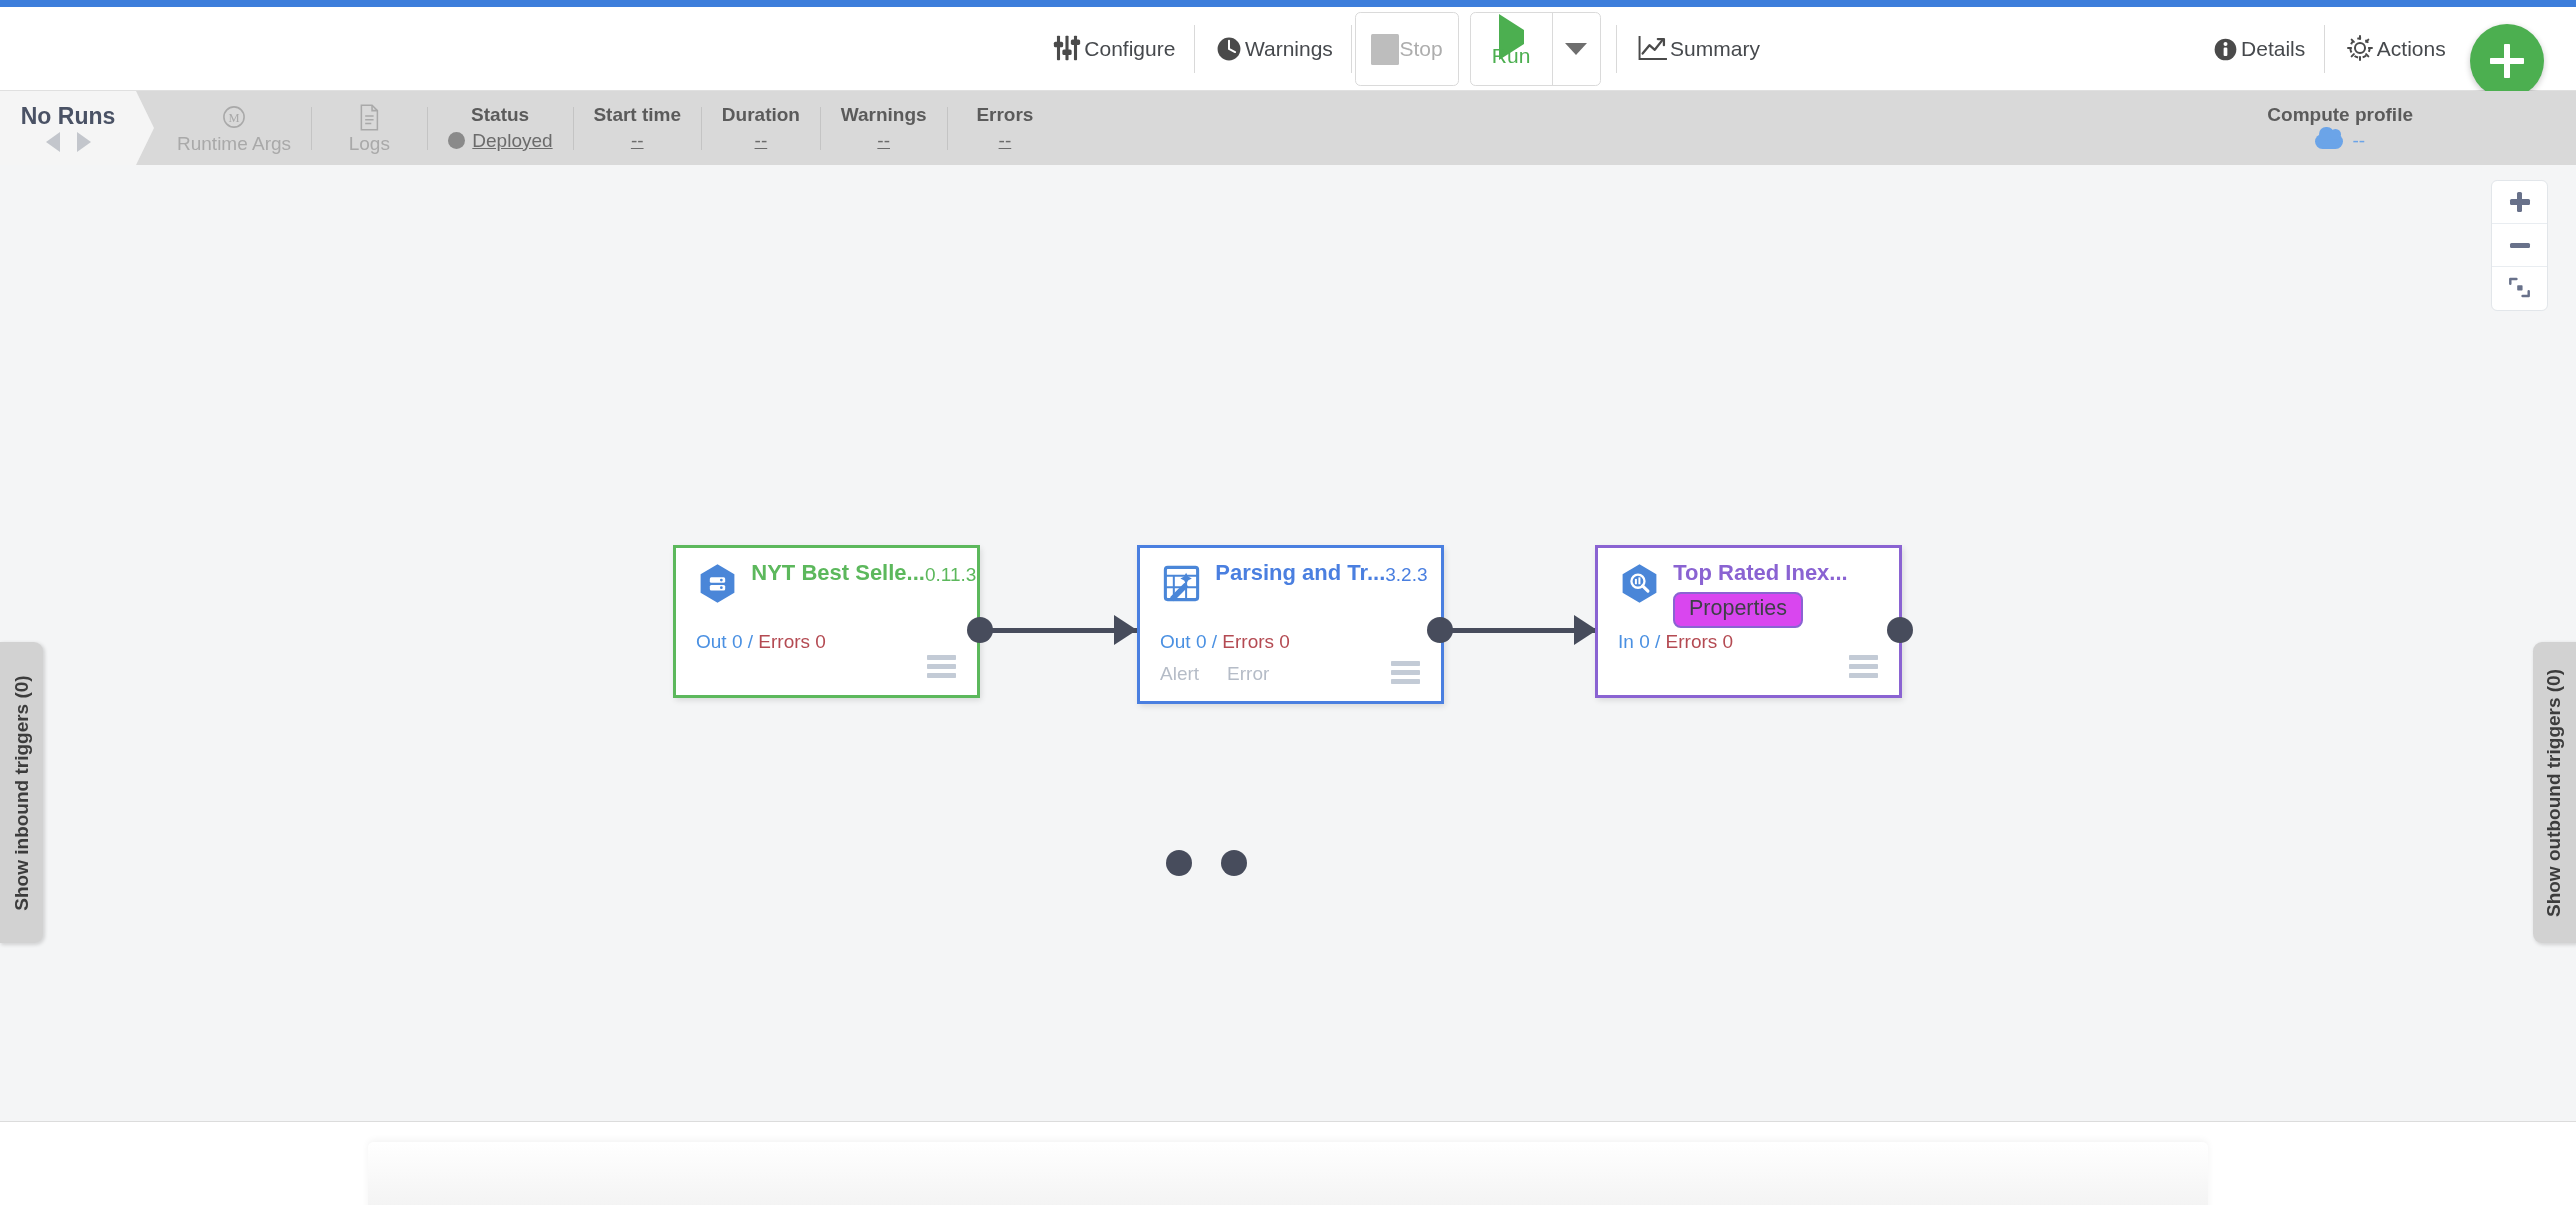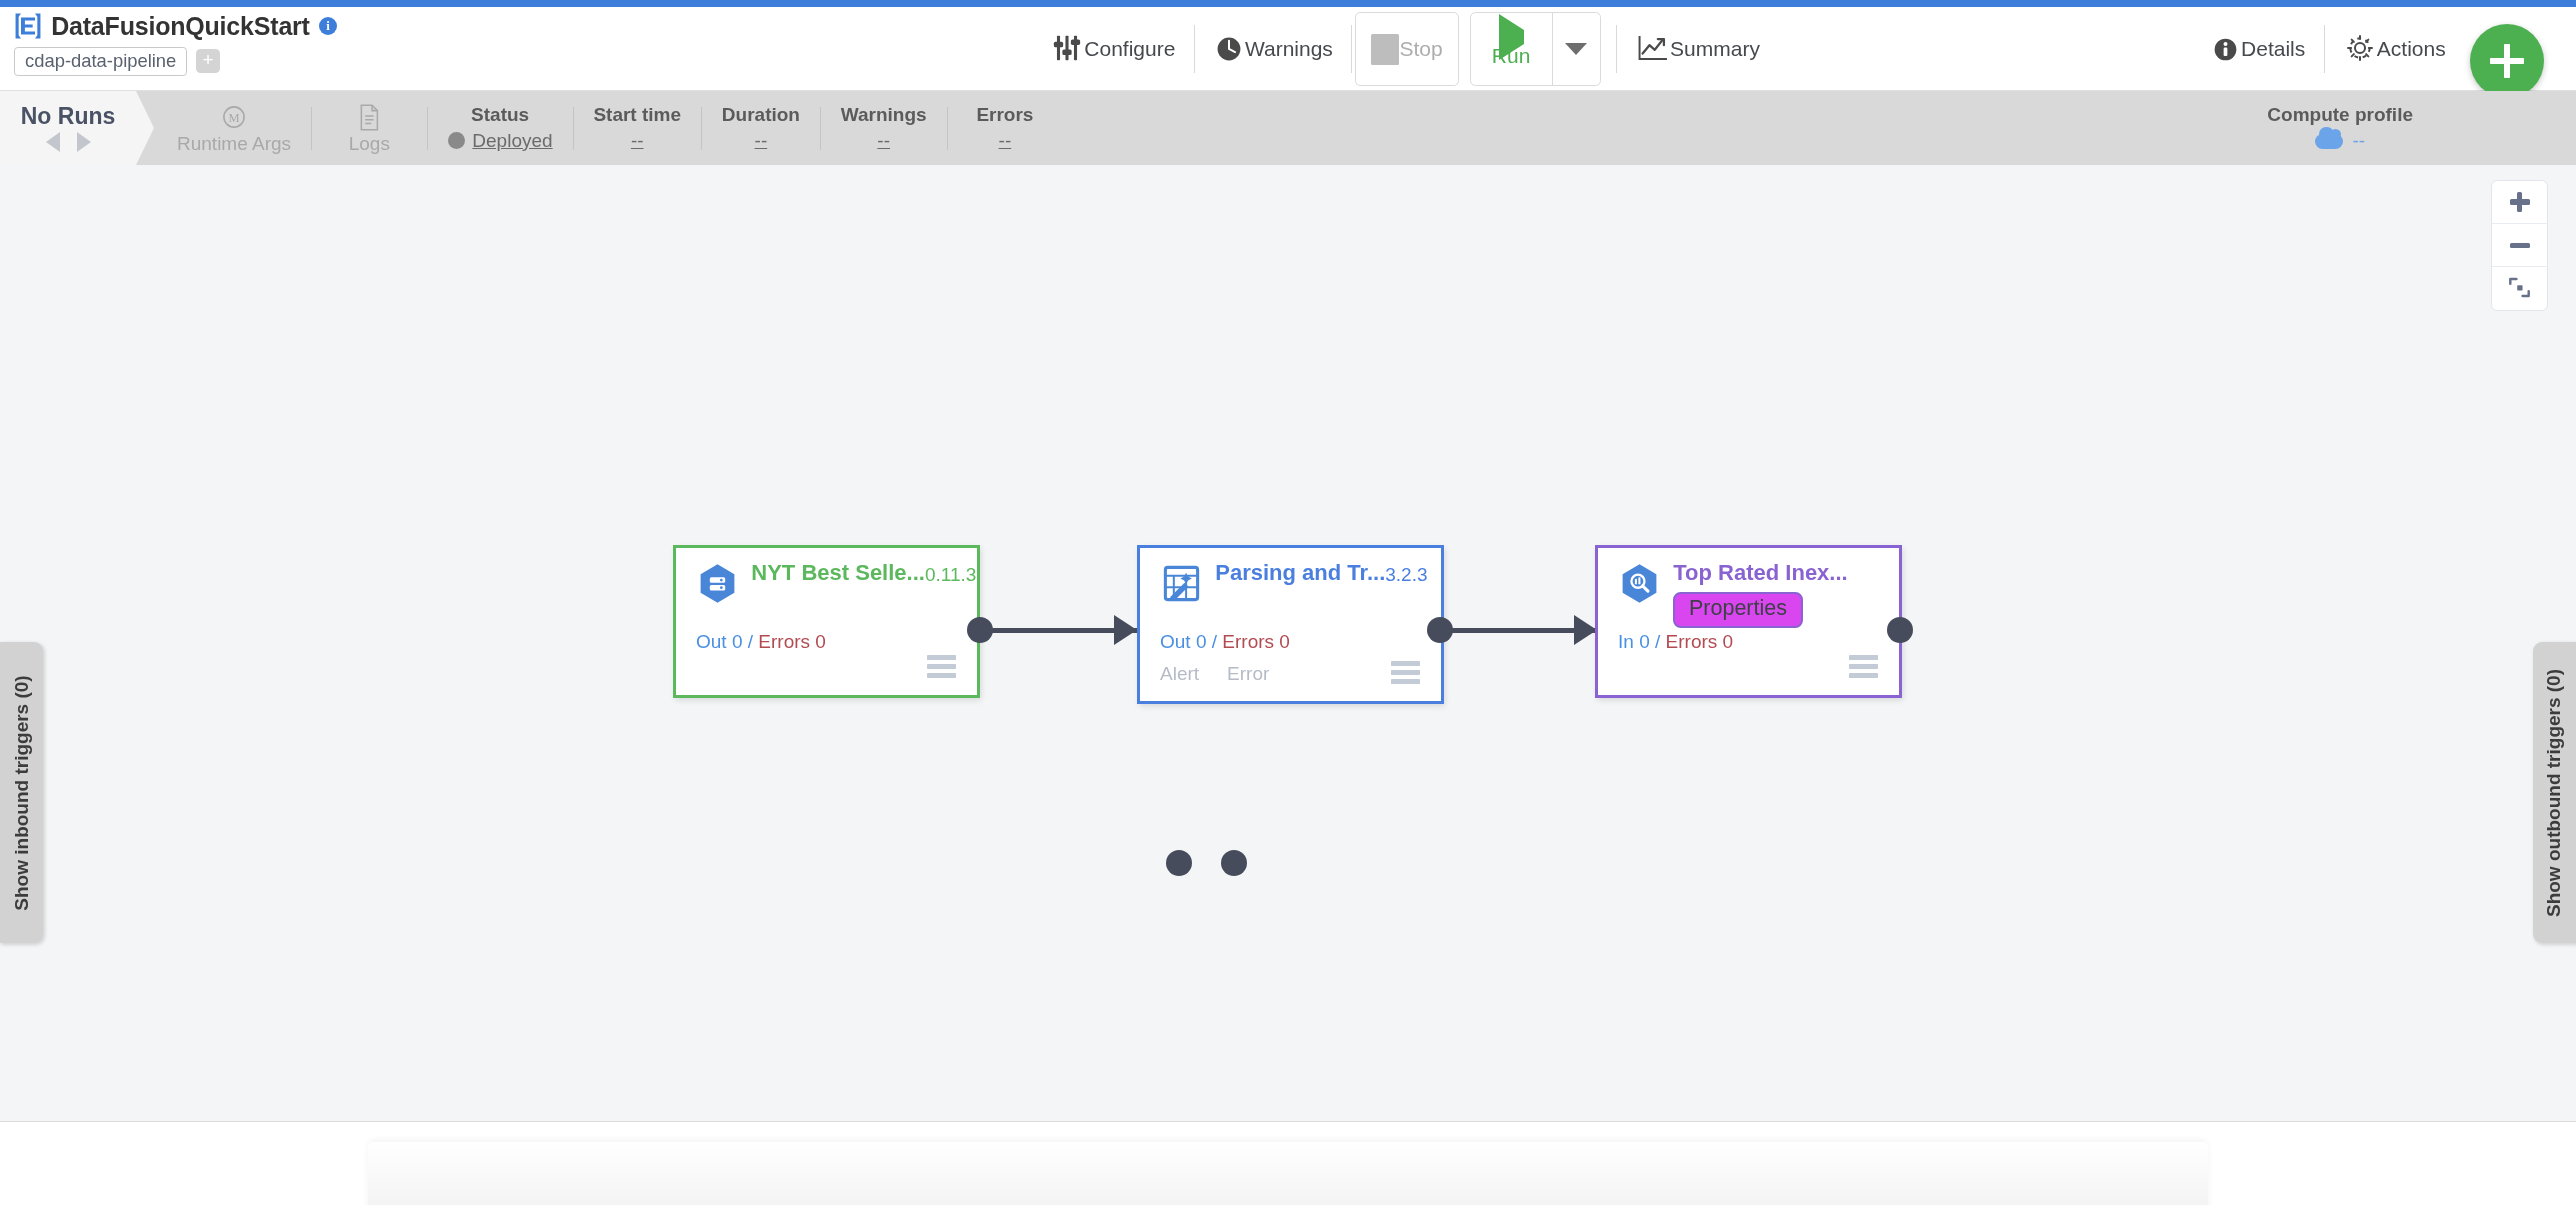--- a/index.html
+++ b/index.html
@@ -297,37 +297,20 @@
 </style>
 </head>
 <body>
 
 <div id="app">
 
   <div class="top-accent"></div>
 
   <div class="toolbar">
 
-    <div class="title-block">
-      <div class="title-row">
-        <span class="app-logo">
-          <svg width="28" height="28" viewBox="0 0 36 36">
-            <path d="M2 2 L9 2 L6 6 L6 30 L9 34 L2 34 Z" fill="#3d7edb"></path>
-            <path d="M34 2 L27 2 L30 6 L30 30 L27 34 L34 34 Z" fill="#3d7edb"></path>
-            <path d="M9 7 L27 7 L27 11 L14 11 L14 16 L24 16 L24 20 L14 20 L14 25 L27 25 L27 29 L9 29 Z" fill="#3d7edb"></path>
-          </svg>
-        </span>
-        <span class="app-title">DataFusionQuickStart</span>
-        <span class="info-dot">i</span>
-      </div>
-      <div class="tag-row">
-        <span class="pipeline-tag">cdap-data-pipeline</span>
-        <span class="tag-add">+</span>
-      </div>
-    </div>
 
     <div class="tb-center">
 
       <div class="tb-btn">
         <span class="tb-ico">
           <svg width="34" height="34" viewBox="0 0 44 44">
             <g fill="#4a4a4a">
               <rect x="9" y="6" width="4" height="32" rx="1"></rect>
               <rect x="20" y="6" width="4" height="32" rx="1"></rect>
               <rect x="31" y="6" width="4" height="32" rx="1"></rect>

